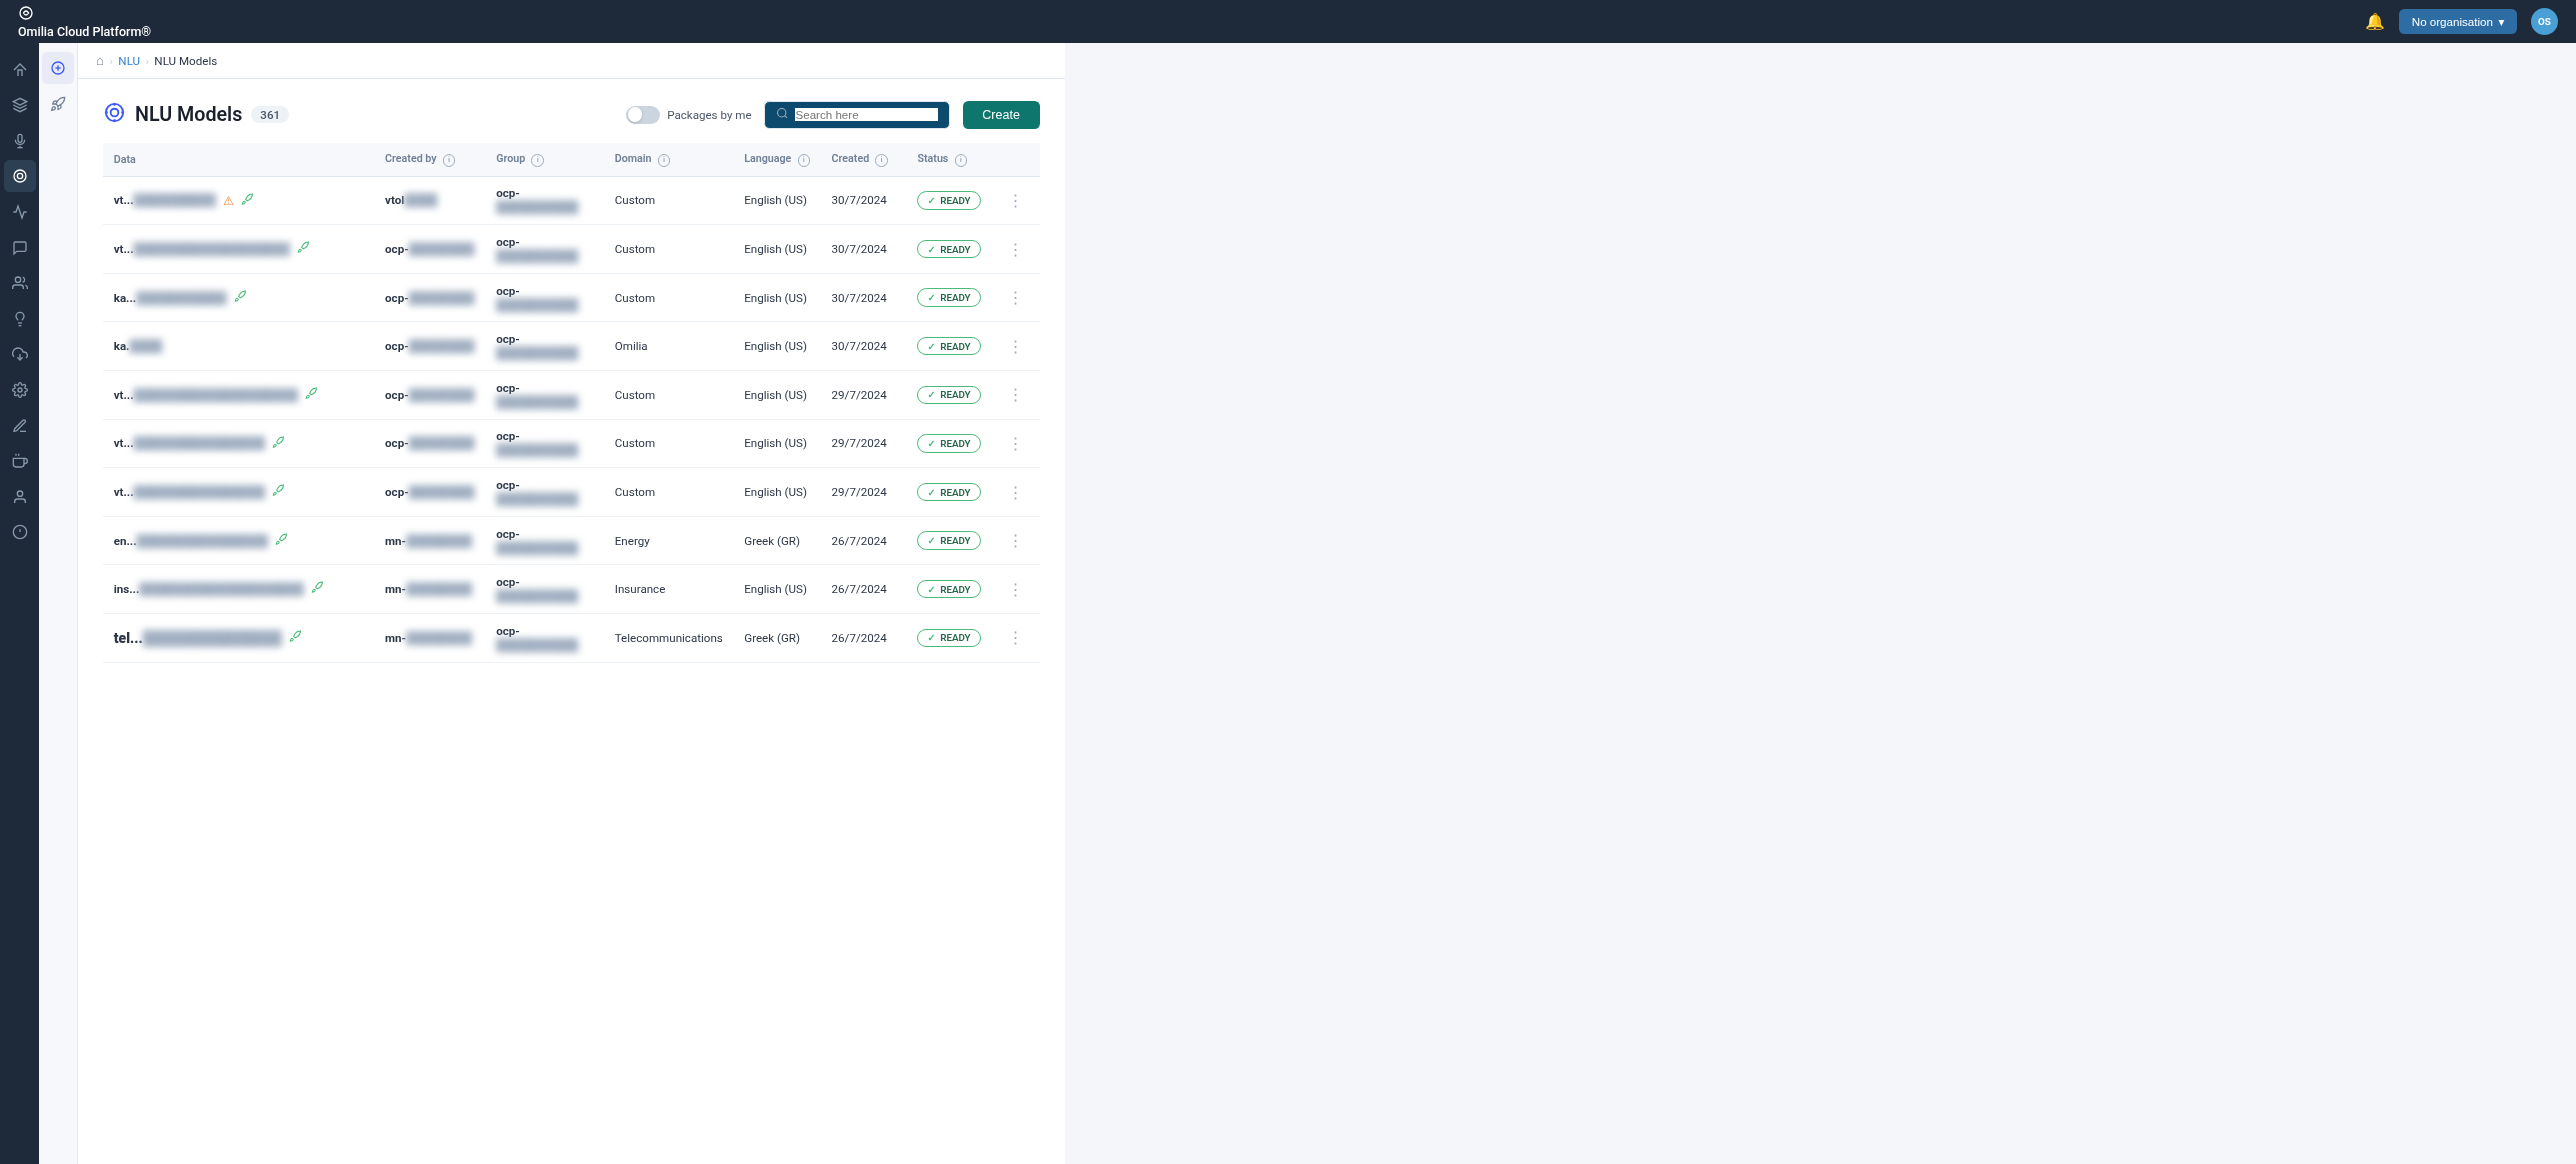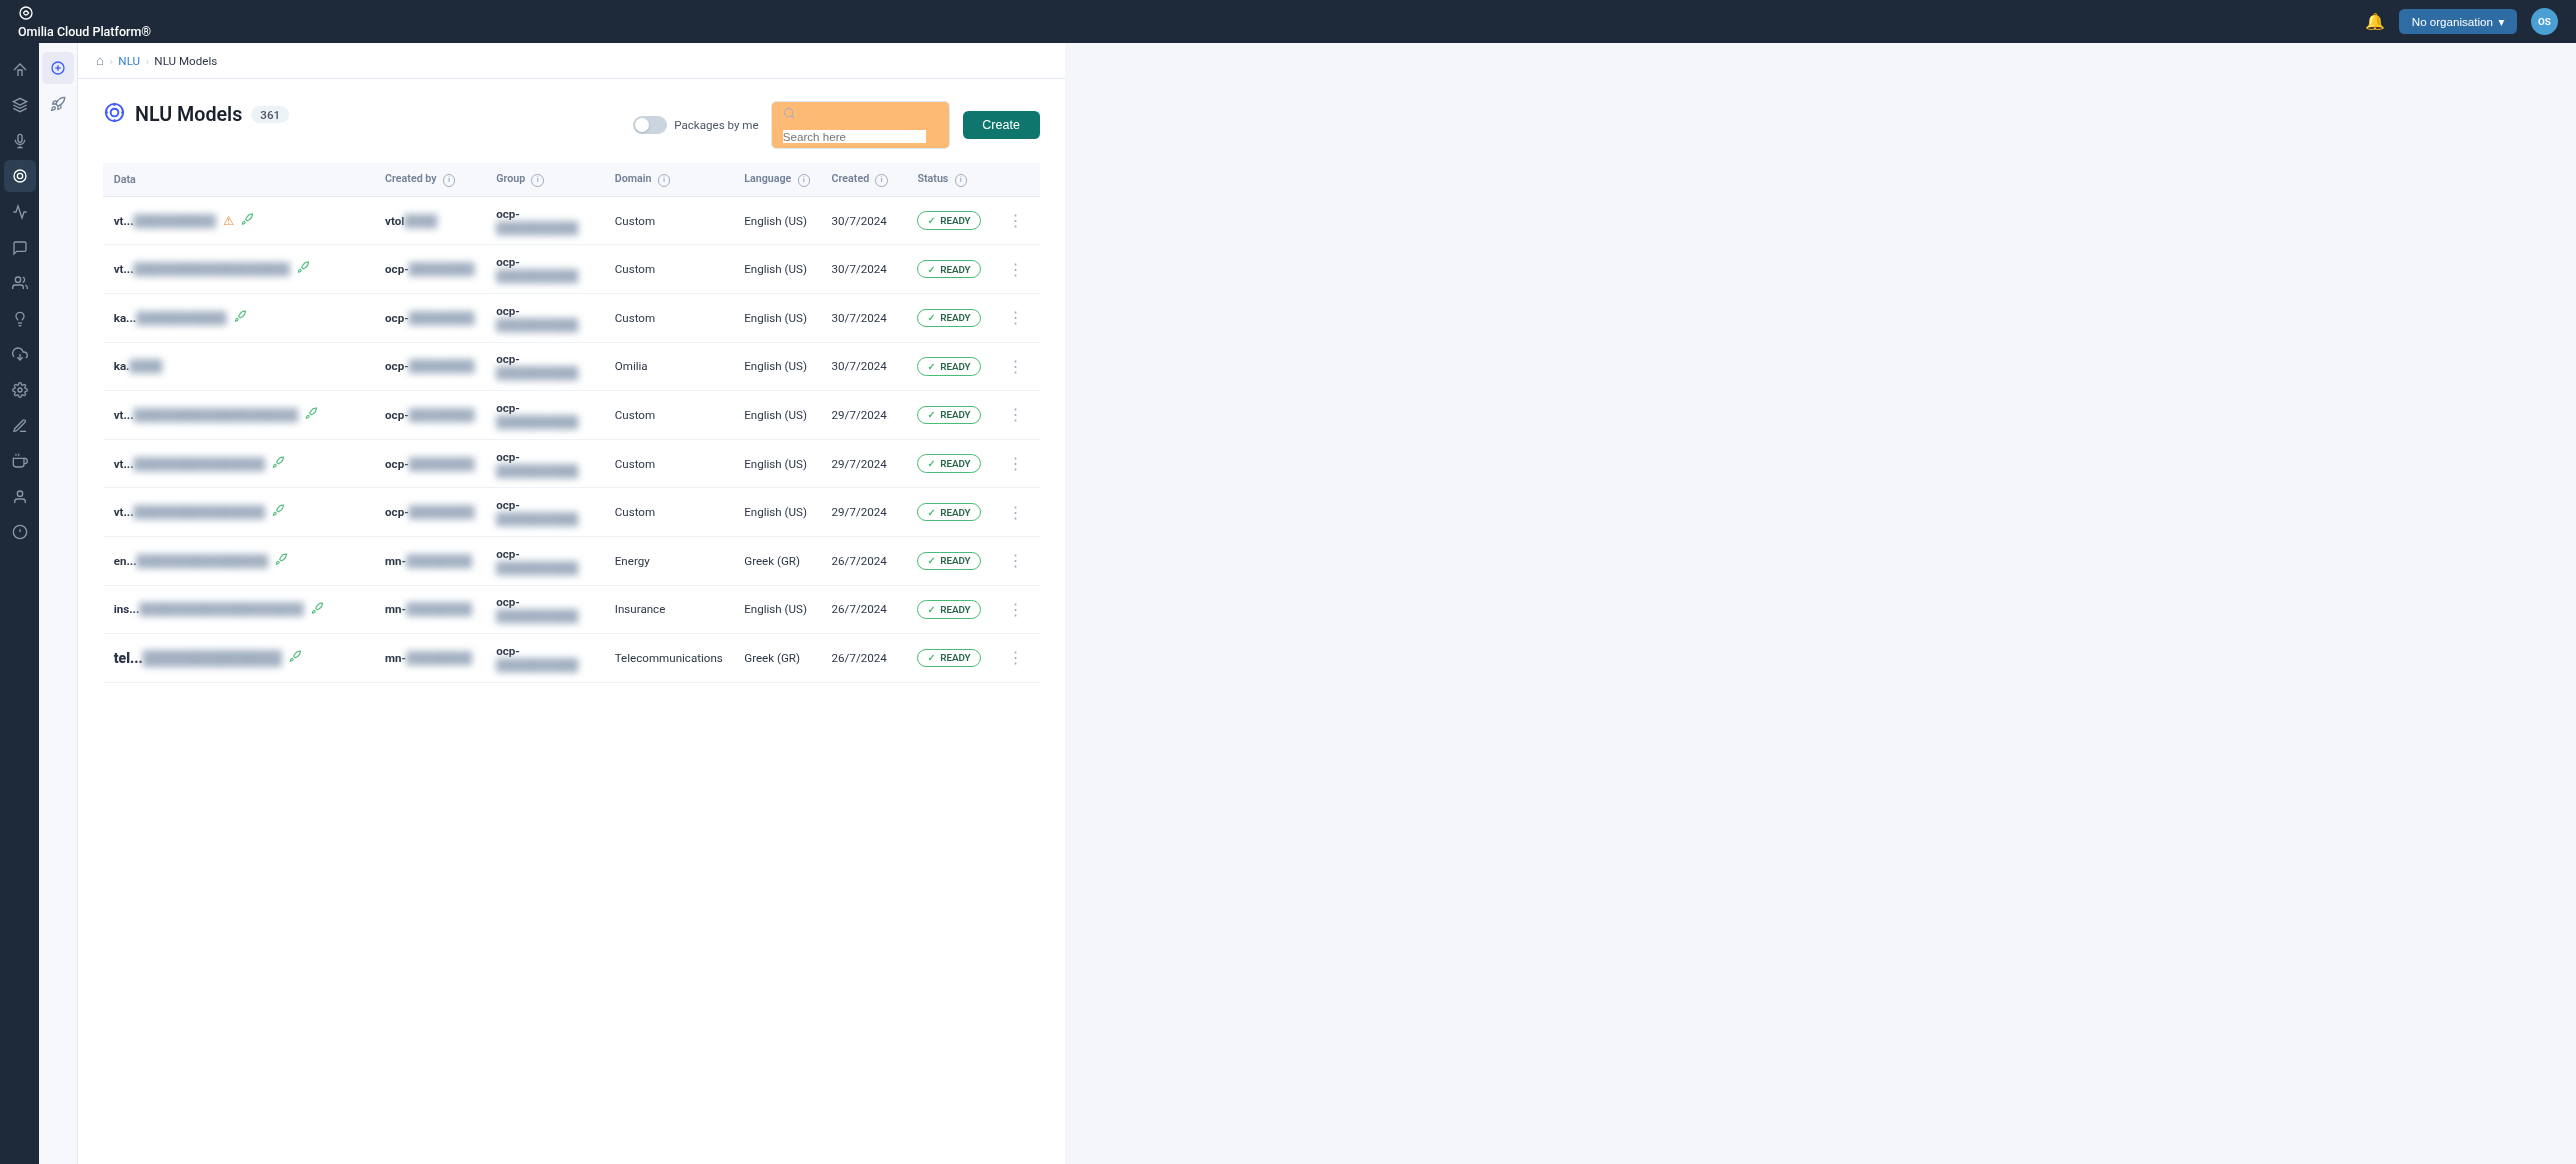--- a/index.html
+++ b/index.html
@@ -182,28 +182,27 @@
       height: 14.3px;
       background: #fff;
       border-radius: 50%;
       top: 1.8px;
       left: 1.8px;
       transition: left 0.15s;
       box-shadow: 0 0.9px 2.7px rgba(0,0,0,0.2);
     }
     .search-box {
       display: flex;
-      align-items: flex-start;
+      align-items: center;
       border: 0.9px solid #e2e8f0;
       border-radius: 5.4px;
       padding: 5.4px 10.7px;
       gap: 7.2px;
-      background: #fdba74;
+      background: #0c4a6e;
       min-width: 179px;
-      flex-direction: column;
     }
     .search-box input {
       border: none;
       outline: none;
       font-size: 11.6px;
       color: #4a5568;
       width: 143px;
     }
     .search-box .search-icon { color: #aab; }
     .create-btn {

